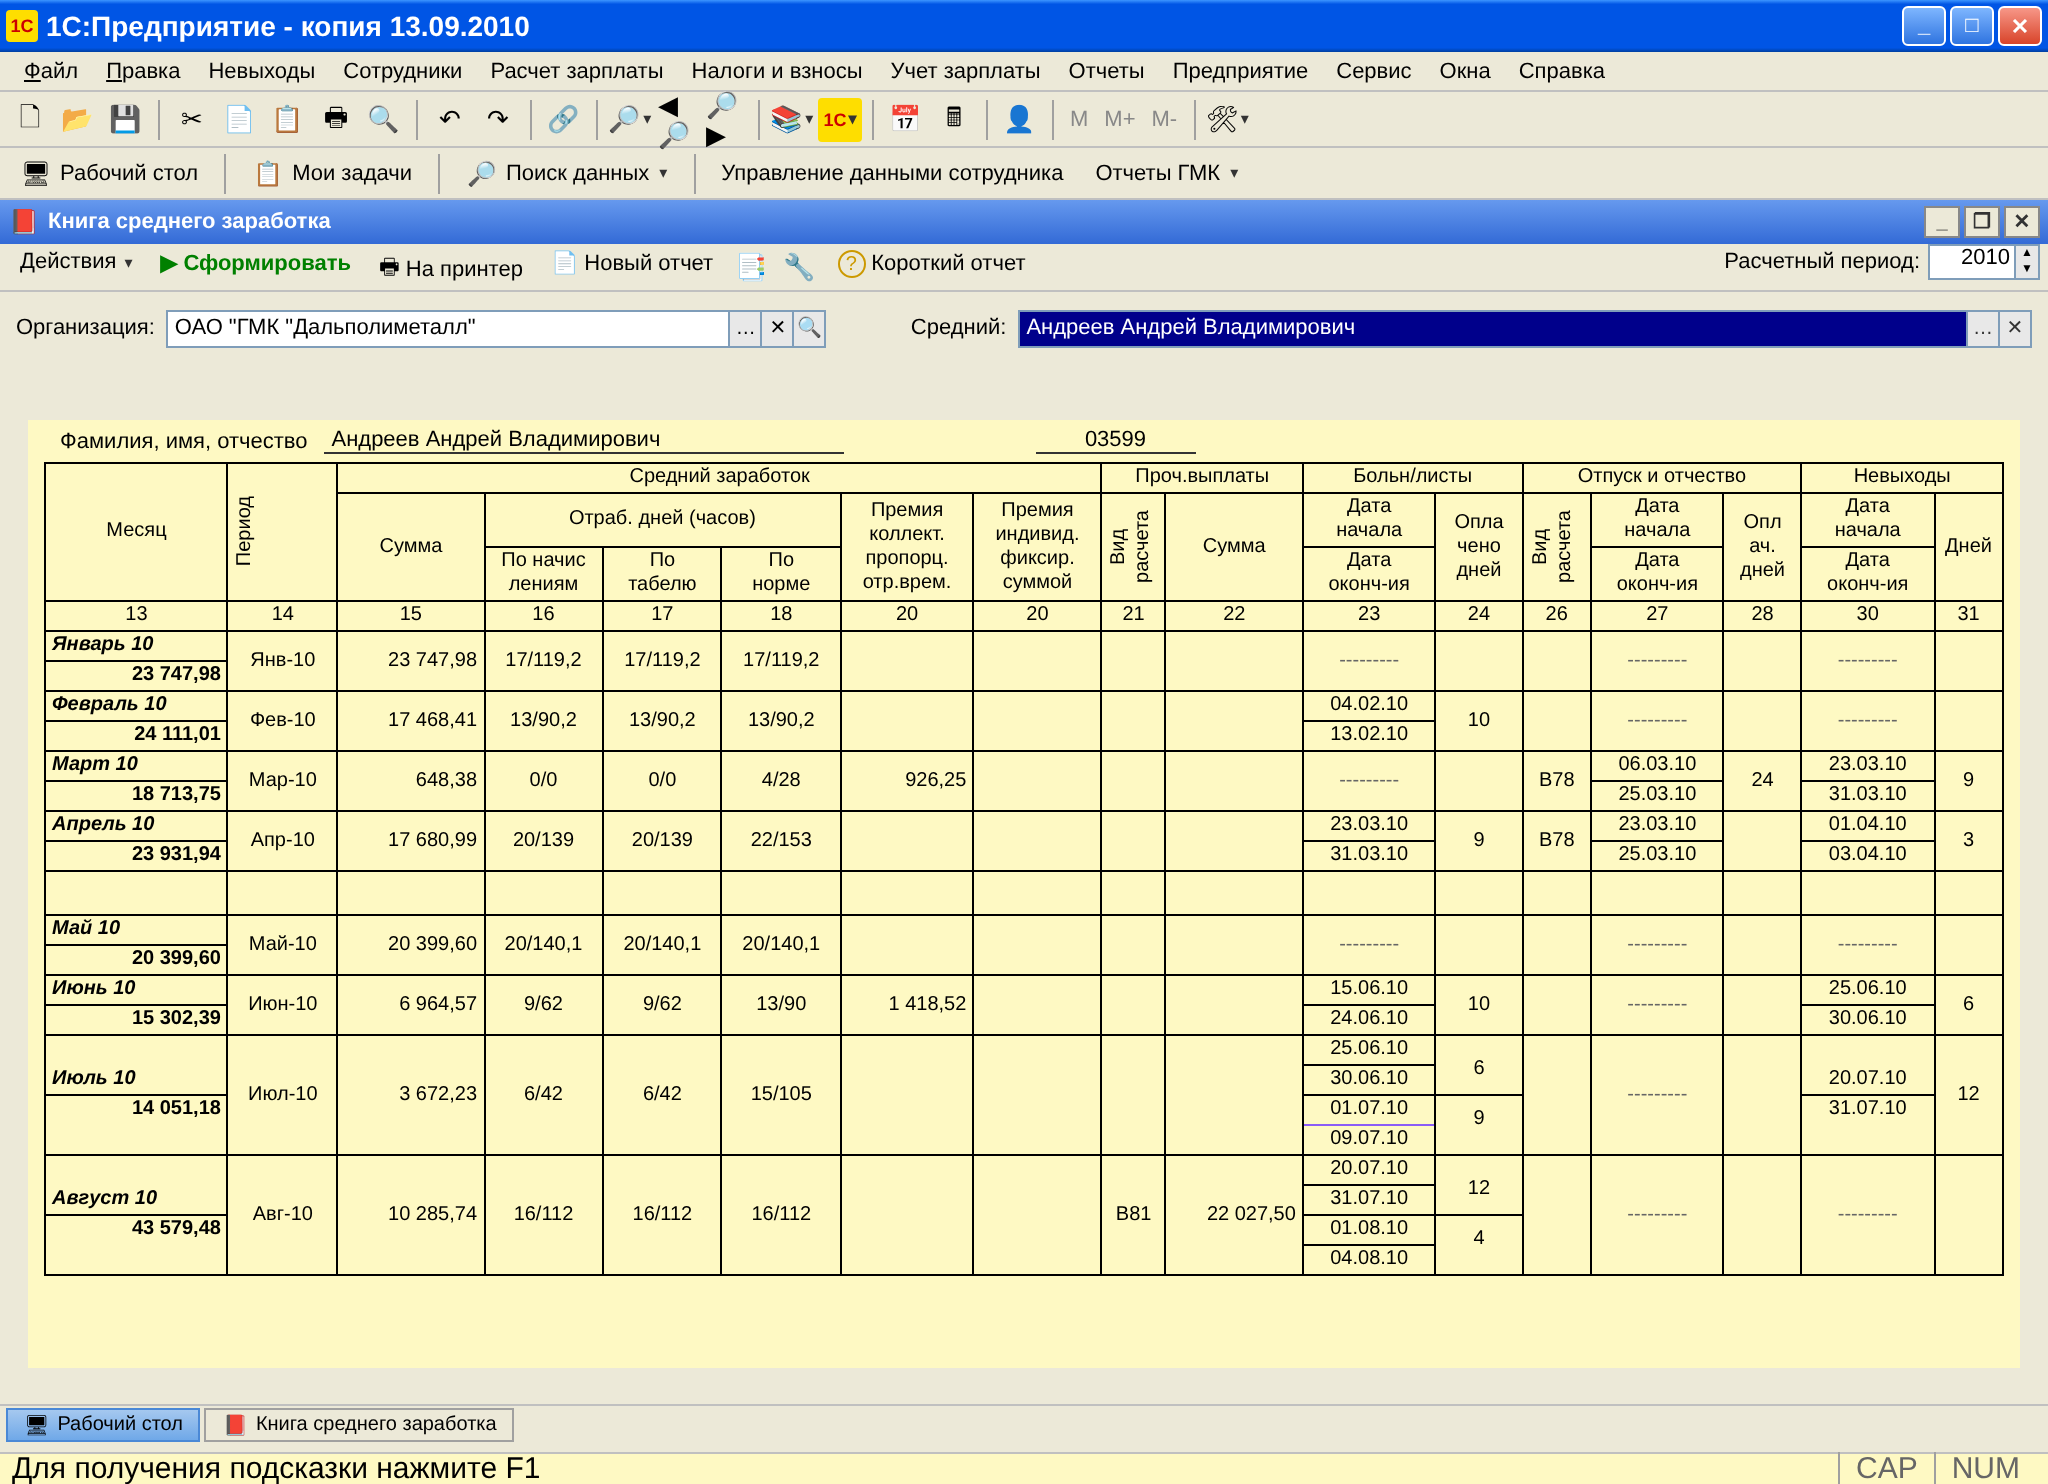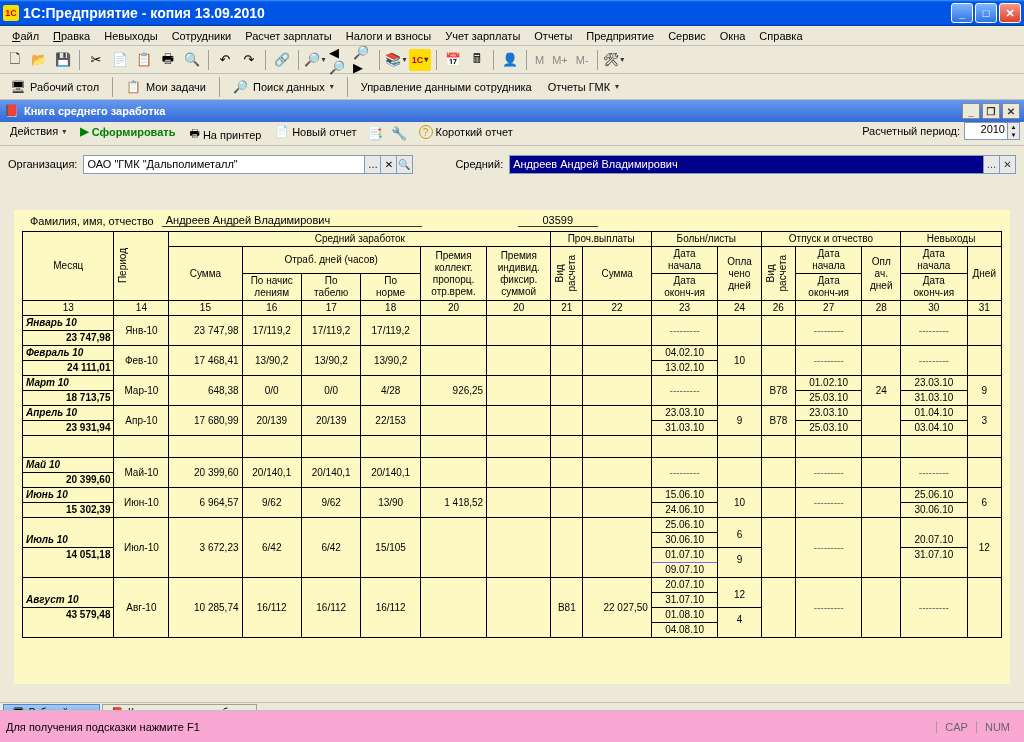--- a/index.html
+++ b/index.html
@@ -58,21 +58,21 @@
   .num{text-align:right;}
   .c{text-align:center;}
   .month-cell{text-align:left;font-weight:bold;font-style:italic;}
   .month-sum{text-align:right;font-weight:bold;}
   .dashed{color:#666;}
 
   .taskbar{position:absolute;left:0;right:0;bottom:20px;height:20px;background:#ece9d8;border-top:1px solid #c0c0c0;display:flex;align-items:center;padding:0 3px;gap:2px;}
   .task{display:flex;align-items:center;gap:4px;padding:2px 8px;border:1px solid #4a88d6;background:linear-gradient(#a5c8ef,#6fa8e8);font-size:10px;height:17px;}
   .task.inact{background:#ece9d8;border:1px solid #a0a0a0;}
 
-  .statusbar{position:absolute;left:0;right:0;bottom:0;height:32px;background:#f9a8d4;border-top:1px solid #c0c0c0;display:flex;align-items:center;padding:0 6px;font-size:11px;}
+  .statusbar{position:absolute;left:0;right:0;bottom:0;height:16px;background:#fef9c3;border-top:1px solid #c0c0c0;display:flex;align-items:center;padding:0 6px;font-size:15px;}
   .statusbar .sp{flex:1;}
   .statusbar .cell{border-left:1px solid #a0a0a0;padding:0 8px;color:#666;}
   .nameinfo{display:flex;align-items:center;padding:0 8px 4px 8px;gap:8px;}
   .under{border-bottom:1px solid #333;min-width:260px;padding:0 4px;}
 </style>
 </head>
 <body>
 
 <div class="titlebar">
   <div class="app-icon">1C</div>
@@ -407,21 +407,21 @@
             <td class="num">926,25</td>
             <td class="num"></td>
             <td class="c"></td>
             <td class="num"></td>
             <td class="c" style="padding:0;">
               <div class="dashed" style="padding:1px 0;">---------</div>
             </td>
             <td class="c"></td>
             <td class="c">В78</td>
             <td class="c" style="padding:0;">
-              <div style="border-bottom:1px solid #000;padding:1px 0;">01.02.10</div>
+              <div style="border-bottom:1px solid #000;padding:1px 0;">06.03.10</div>
               <div style="padding:1px 0;">25.03.10</div>
             </td>
             <td class="c">24</td>
             <td class="c" style="padding:0;">
               <div style="border-bottom:1px solid #000;padding:1px 0;">23.03.10</div>
               <div style="padding:1px 0;">31.03.10</div>
             </td>
             <td class="c">9</td>
           </tr>
           <tr>

